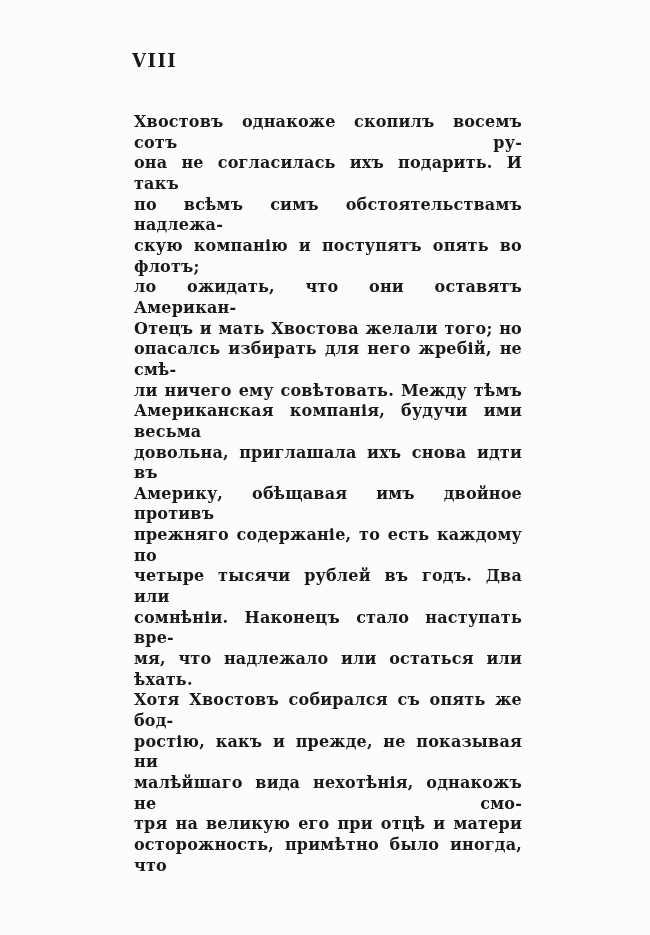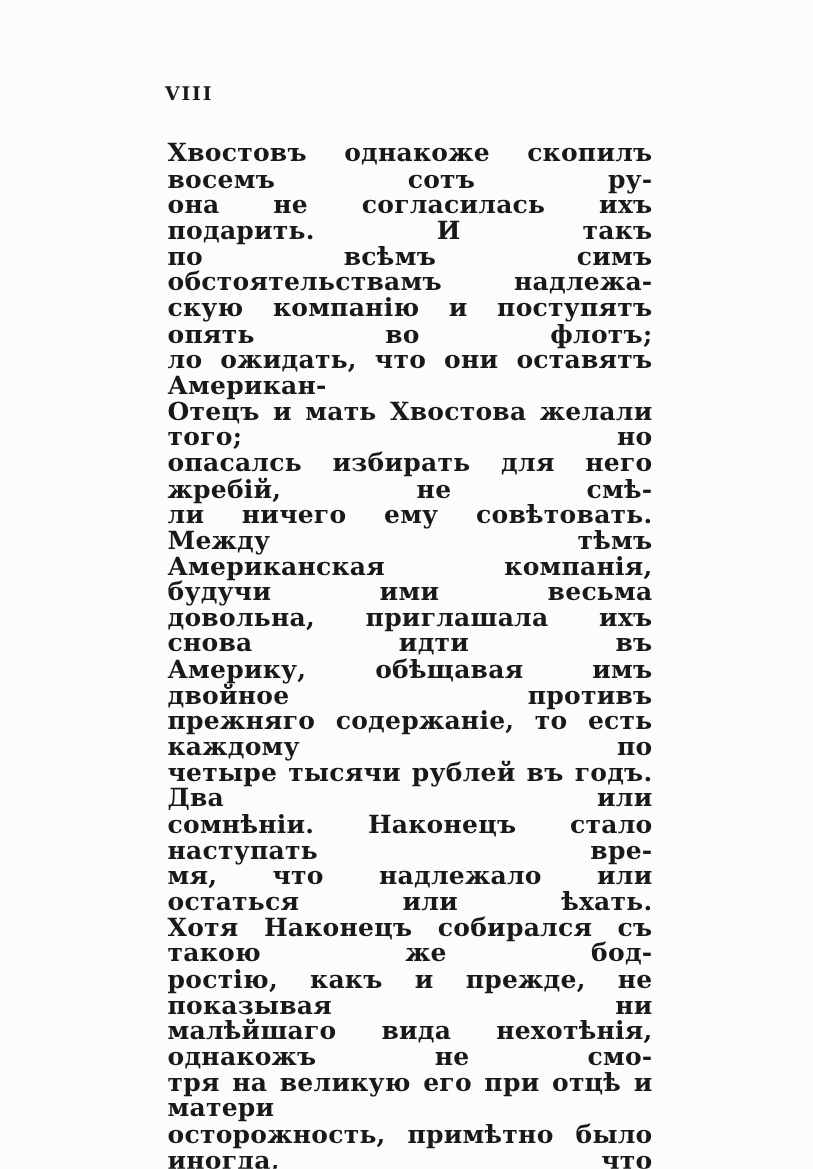--- a/index.html
+++ b/index.html
@@ -15,34 +15,34 @@
     width: 650px;
     height: 935px;
     background: var(--paper);
     overflow: hidden;
     font-family: "DejaVu Serif", "Liberation Serif", serif;
     color: var(--ink);
   }
   .page-number {
     position: absolute;
     left: 132px;
-    top: 68px;
-    font-size: 15px;
+    top: 52px;
+    font-size: 18px;
     font-weight: bold;
     letter-spacing: 1.5px;
     line-height: 1;
   }
   .text-block {
     position: absolute;
     left: 134px;
     top: 112px;
     width: 388px;
   }
   .text-block .line {
-    font-size: 20px;
+    font-size: 16px;
     font-weight: bold;
     line-height: 20.65px;
     white-space: nowrap;
     text-align: justify;
     text-align-last: justify;
     letter-spacing: 0.2px;
     
     width: 100%;
     display: block;
   }
@@ -74,21 +74,21 @@
       <div class="line">Отецъ и мать Хвостова желали того; но</div>
       <div class="line">опасалсь избирать для него жребій, не смѣ-</div>
       <div class="line">ли ничего ему совѣтовать. Между тѣмъ</div>
       <div class="line">Американская компанія, будучи ими весьма</div>
       <div class="line">довольна, приглашала ихъ снова идти въ</div>
       <div class="line">Америку, обѣщавая имъ двойное противъ</div>
       <div class="line">прежняго содержаніе, то есть каждому по</div>
       <div class="line">четыре тысячи рублей въ годъ. Два или</div>
       <div class="line">сомнѣніи. Наконецъ стало наступать вре-</div>
       <div class="line">мя, что надлежало или остаться или ѣхать.</div>
-      <div class="line">Хотя Наконецъ собирался съ такою же бод-</div>
+      <div class="line">Хотя Хвостовъ собирался съ опять же бод-</div>
       <div class="line">ростію, какъ и прежде, не показывая ни</div>
       <div class="line">малѣйшаго вида нехотѣнія, однакожъ не смо-</div>
       <div class="line">тря на великую его при отцѣ и матери</div>
       <div class="line">осторожность, примѣтно было иногда, что</div>
     </div>
 
   <div class="speck"></div>
 </div>
 
 </body></html>

